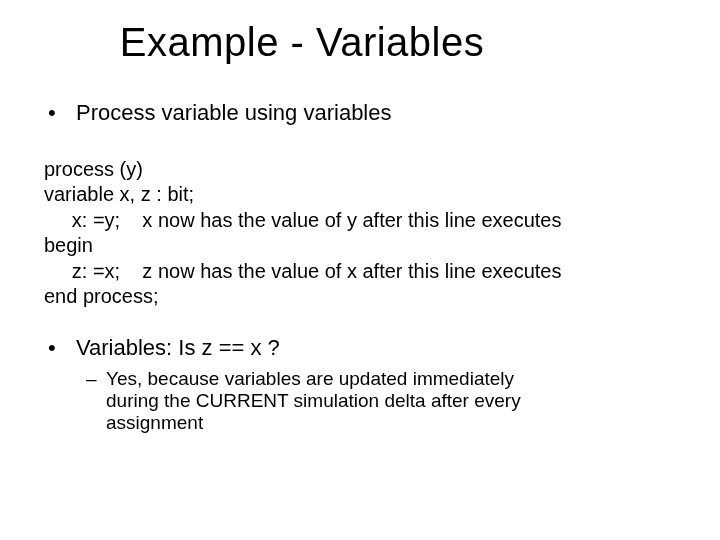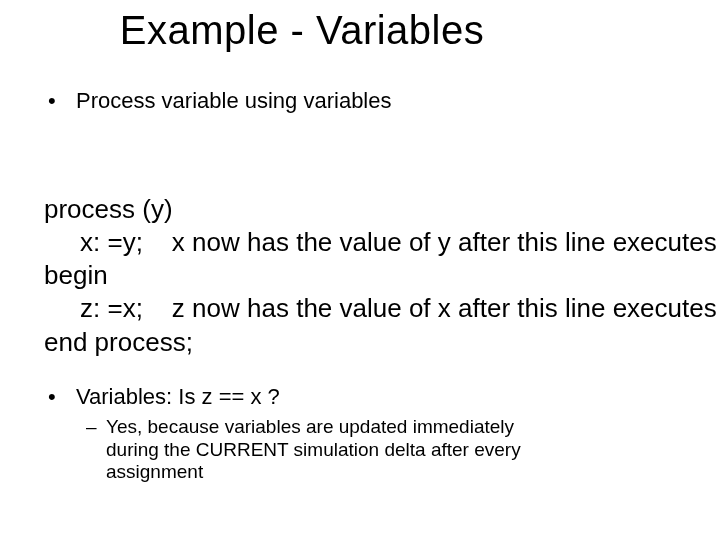--- a/index.html
+++ b/index.html
@@ -8,21 +8,21 @@
     width: 720px;
     height: 540px;
     background: #ffffff;
     font-family: Arial, Helvetica, sans-serif;
     color: #000000;
   }
   .slide {
     box-sizing: border-box;
     width: 604px;
     height: 540px;
-    padding: 4px 44px 20px 44px;
+    padding: 16px 44px 20px 44px;
   }
   .title {
     text-align: center;
     font-size: 40px;
     font-weight: 400;
     margin-top: 4px;
     margin-bottom: 34px;
     letter-spacing: 0.5px;
   }
   .bullet-row {
@@ -36,23 +36,22 @@
     width: 28px;
     flex: 0 0 28px;
     text-align: left;
     padding-left: 4px;
   }
   .bullet-row .txt {
     flex: 1;
   }
   .gap-after-bullet { height: 26px; }
   .code-block {
-    font-size: 26px;
+    font-size: 20px;
     line-height: 1.28;
-    margin-top: 48px;
   }
   .code-line { white-space: pre; }
   .gap-after-code { height: 24px; }
   .sub-row {
     display: flex;
     align-items: flex-start;
     font-size: 19px;
     line-height: 1.18;
     margin-left: 42px;
     margin-top: 6px;
@@ -74,20 +73,21 @@
 
   <div class="bullet-row">
     <div class="dot">•</div>
     <div class="txt">Process variable using variables</div>
   </div>
 
   <div class="gap-after-bullet"></div>
 
   <div class="code-block">
     <div class="code-line">process (y)</div>
+    <div class="code-line">variable x, z : bit;</div>
     <div class="code-line">     x: =y;    x now has the value of y after this line executes</div>
     <div class="code-line">begin</div>
     <div class="code-line">     z: =x;    z now has the value of x after this line executes</div>
     <div class="code-line">end process;</div>
   </div>
 
   <div class="gap-after-code"></div>
 
   <div class="bullet-row">
     <div class="dot">•</div>

